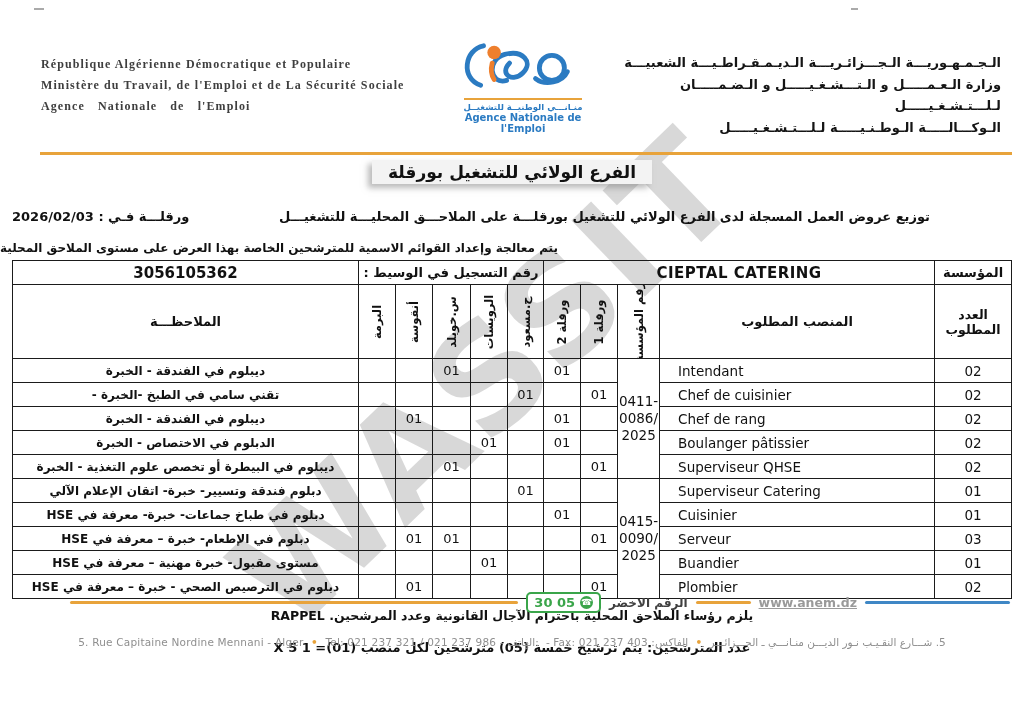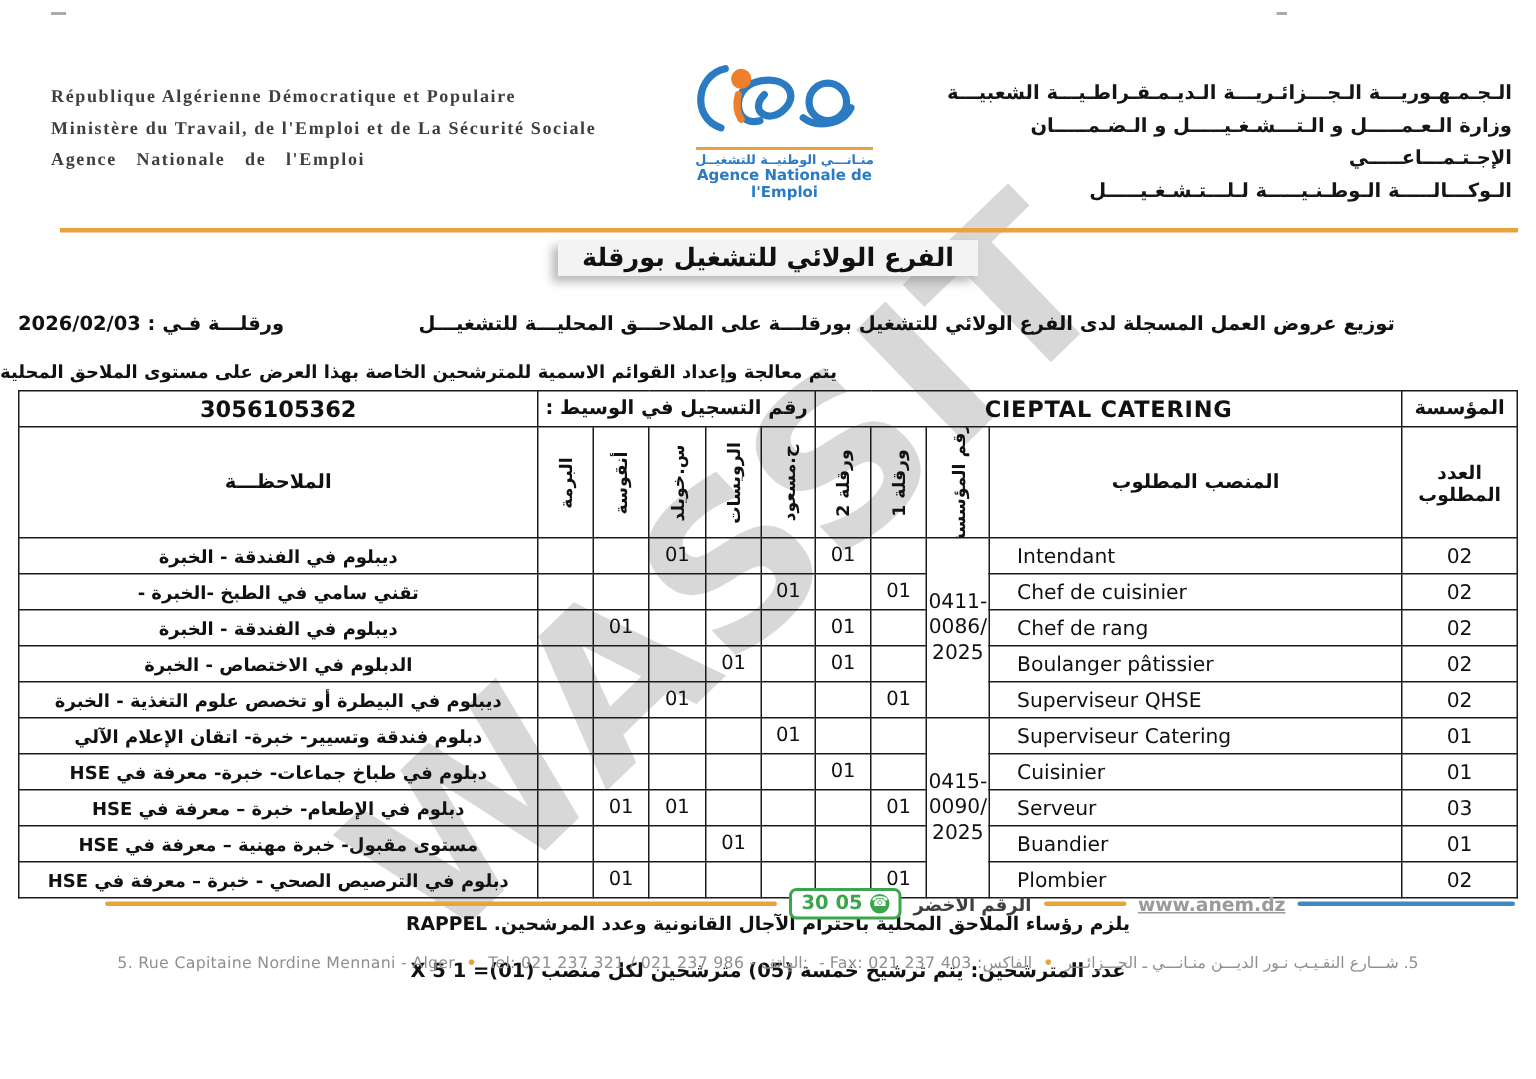--- a/index.html
+++ b/index.html
@@ -13,21 +13,21 @@
     transform:rotate(-44deg);
     font-size:145px;font-weight:bold;letter-spacing:2px;
     color:rgba(125,125,125,0.30);z-index:0;user-select:none;
   }
   .content{position:relative;z-index:1;}
   .scanmark{position:absolute;background:#aaa;height:2px;}
   .m1{left:34px;top:8px;width:10px;}
   .m2{left:851px;top:8px;width:7px;}
 
   
-  .header{display:flex;justify-content:space-between;align-items:flex-start;padding:40px 16px 0 34px;}
+  .header{display:flex;justify-content:center;align-items:flex-start;padding:40px 16px 0 34px;}
   .hdr-fr{width:402px;font-family:"Liberation Serif",serif;font-weight:bold;font-size:12px;
           letter-spacing:1.1px;color:#3e3e3e;line-height:21px;white-space:nowrap;margin-top:14px;}
   .hdr-fr .sp{word-spacing:9px;}
   .hdr-logo{width:160px;text-align:center;margin-top:0;}
   .logo-rule{height:2px;background:#E8A33B;width:118px;margin:2px auto 2px auto;}
   .logo-ar{color:#2B7BC2;font-size:8.5px;font-weight:bold;direction:rtl;}
   .logo-fr{color:#2B7BC2;font-size:10px;font-weight:bold;}
   .hdr-ar{width:398px;direction:rtl;text-align:right;font-weight:bold;font-size:13px;
           line-height:21.5px;color:#151515;margin-top:12px;}
   .toprule{height:3px;background:#E8A33B;margin:14px 12px 0 40px;}
@@ -116,21 +116,21 @@
           <circle cx="45" cy="13" r="7" fill="#EE7F2D"></circle>
           <path d="M43 24 c-2 8 0 14 2 17" stroke="#EE7F2D" stroke-width="5" fill="none" stroke-linecap="round"></path>
         </svg>
       </span>
       <div class="logo-rule"></div>
       <div class="logo-ar">منـانـــي الوطنيــة للتشغيــل</div>
       <div class="logo-fr">Agence Nationale de l'Emploi</div>
     </div>
     <div class="hdr-ar">
       <div>الـجـمـهـوريـــة الـجـــزائـريـــة الـديـمـقـراطـيـــة الشعبيـــة</div>
-      <div>وزارة الـعـمـــــل و الـتـــشـغـيـــــل و الـضـمـــــان الإجـتـمـــاعـــــي</div>
+      <div>وزارة الـعـمـــــل و الـتـــشـغـيـــــل و الـضـمـــــان لـلـــتـشـغـيـــــل</div>
       <div>الـوكـــالـــــة الـوطـنـيـــــة لـلـــتـشـغـيـــــل</div>
     </div>
   </div>
   <div class="toprule"></div>
 
   <div class="title-wrap">
     <div class="title">الفرع الولائي للتشغيل بورقلة</div>
   </div>
 
   <div class="intro-row">

